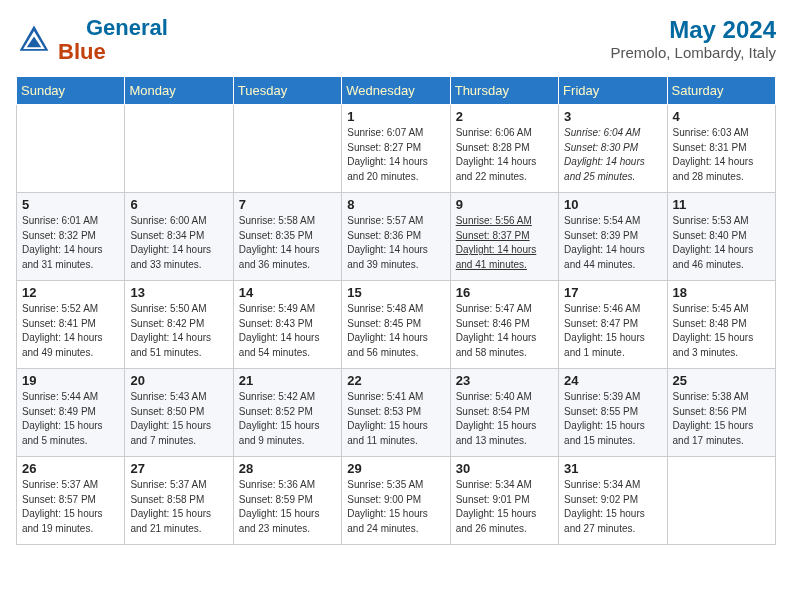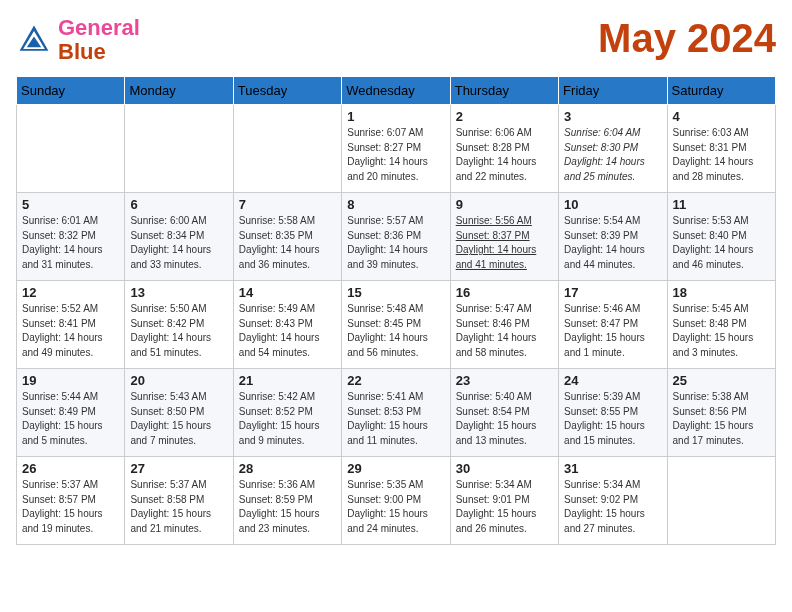--- a/index.html
+++ b/index.html
@@ -19,46 +19,46 @@
     .logo {
       display: flex;
       align-items: center;
       gap: 6px;
     }
     .logo-text {
       font-size: 22px;
       font-weight: bold;
       line-height: 1.1;
     }
-    .logo-general { color: #ec4899; }
+    .logo-general { color: #0369a1; margin-left: 28px; }
     .logo-blue { color: #c2410c; }
     .logo-icon {
       width: 36px;
       height: 36px;
     }
     .title-area {
       text-align: right;
     }
     .month-title {
-      font-size: 40px;
+      font-size: 24px;
       font-weight: bold;
-      color: #c2410c;
+      color: #0369a1;
     }
     .location {
       font-size: 15px;
       color: #555;
     }
     .calendar {
       width: 100%;
       border-collapse: collapse;
       font-size: 11px;
     }
     .calendar th {
       background: #2878c8;
-      color: #000000;
+      color: #fef9c3;
       padding: 6px 4px;
       text-align: left;
       font-size: 13px;
       font-weight: normal;
       border: 1px solid #fff;
     }
     .calendar td {
       border: 1px solid #ccc;
       vertical-align: top;
       padding: 4px 5px;
@@ -94,20 +94,21 @@
       <polygon points="20,10 32,30 8,30" fill="#fff"></polygon>
       <polygon points="20,16 28,28 12,28" fill="#1a5fa8"></polygon>
     </svg>
     <div class="logo-text">
       <span class="logo-general">General</span><br>
       <span class="logo-blue">Blue</span>
     </div>
   </div>
   <div class="title-area">
     <div class="month-title">May 2024</div>
+    <div class="location">Premolo, Lombardy, Italy</div>
   </div>
 </div>
 
 <table class="calendar">
   <thead>
     <tr>
     <th>Sunday</th>
         <th>Monday</th>
         <th>Tuesday</th>
         <th>Wednesday</th>

